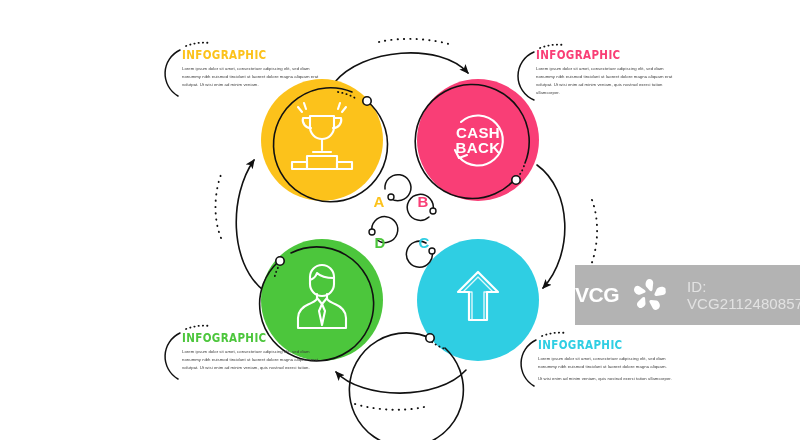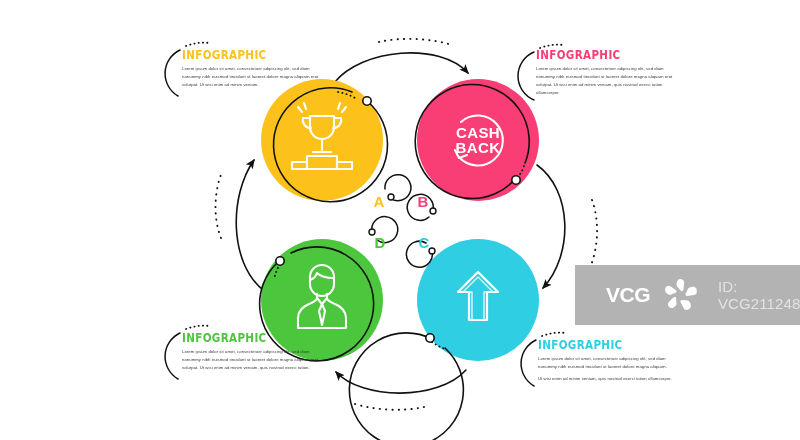--- a/index.html
+++ b/index.html
@@ -34,21 +34,21 @@
 
   .c-yellow { color:#FCC21B; }
   .c-pink   { color:#F93E76; }
   .c-green  { color:#4CC63C; }
   .c-cyan   { color:#2FCEE3; }
 
   
   #watermark {
     position:absolute; left:575px; top:265px;
     width:225px; height:60px; background:#b3b3b3;
-    display:flex; align-items:center; gap:16px; padding-left:31px;
+    display:flex; align-items:center; gap:16px; padding-left:0;
   }
   #watermark .vcg-word {
     color:#ffffff; font-weight:bold; font-size:21px;
     letter-spacing:-.5px; font-family:"Liberation Sans",sans-serif;
   }
   #watermark .vcg-mark { width:34px; height:34px; position:relative; flex:0 0 auto; margin-left:-2px;}
   #watermark .vcg-id {
     color:#e2e2e2; font-size:15px; letter-spacing:.1px;
     font-family:"Liberation Sans",sans-serif; margin-left:4px;
   }

